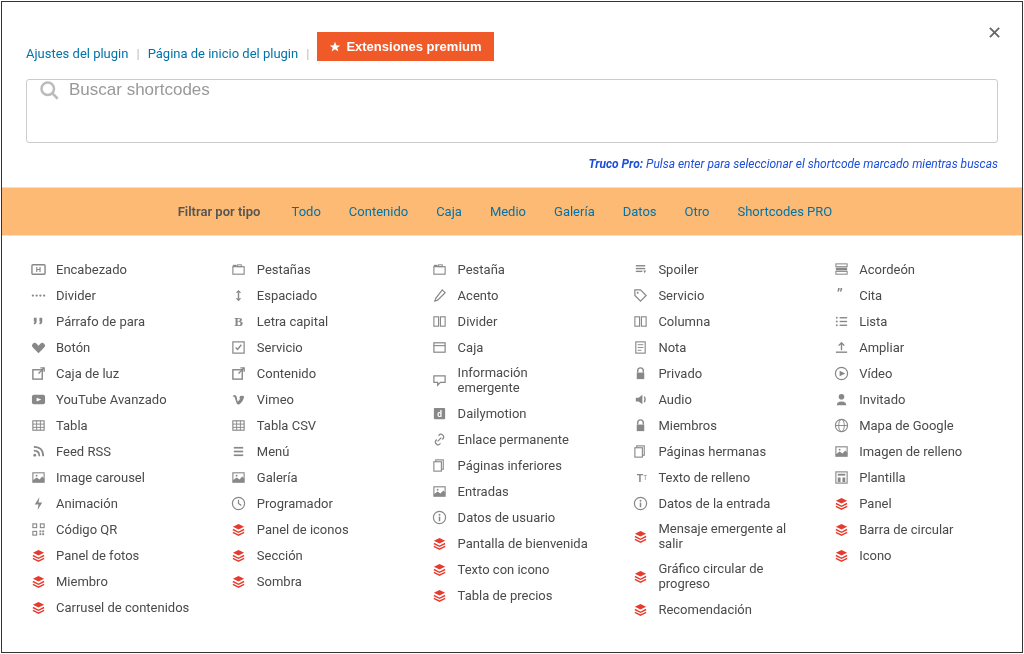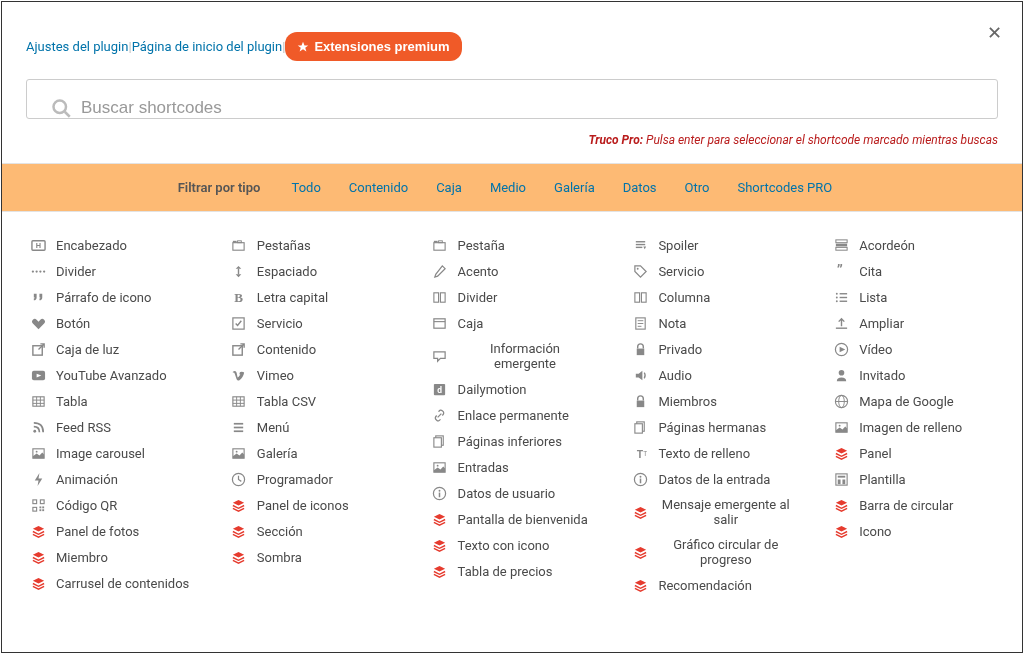--- a/index.html
+++ b/index.html
@@ -24,63 +24,63 @@
       right: 20px;
       font-size: 18px;
       color: #666;
       cursor: pointer;
       background: none;
       border: none;
     }
     .top-links {
       padding: 30px 24px 18px 24px;
       display: flex;
-      align-items: center;
-      gap: 0;
+      align-items: flex-end;
+      gap: 8px;
       font-size: 13px;
     }
     .top-links a { color: #0073aa; text-decoration: none; }
     .top-links .sep { color: #bbb; }
     .premium-btn {
       background: #f05a28;
       color: #fff;
       border: none;
       padding: 7px 12px;
-      border-radius: 12px;
+      border-radius: 0;
       font-size: 13px;
       font-weight: 600;
       cursor: pointer;
       display: inline-flex;
       align-items: center;
       gap: 5px;
     }
     .search-wrap { padding: 0 24px 8px 24px; }
     .search-box {
       display: flex;
-      align-items: flex-end;
+      align-items: flex-start;
       border: 1px solid #ccc;
       border-radius: 3px;
-      padding: 0 24px;
-      height: 40px;
+      padding: 0 12px;
+      height: 64px;
     }
     .search-box .search-icon-svg { margin-right: 10px; flex-shrink: 0; }
     .search-box input {
       border: none;
       outline: none;
       font-size: 17px;
       color: #999;
       width: 100%;
       background: transparent;
     }
     .search-box input::placeholder { color: #999; }
     .tip {
       text-align: right;
       padding: 6px 24px 16px 24px;
       font-size: 12px;
-      color: #b91c1c;
+      color: #1d4ed8;
       font-style: italic;
     }
     .tip b { font-style: italic; }
     .filter-bar {
       background: #fdba74;
       border-top: 1px solid #e3e3e3;
       border-bottom: 1px solid #e3e3e3;
       padding: 16px 0;
       text-align: center;
       font-size: 13px;
@@ -88,21 +88,20 @@
     .filter-bar span.label { color: #555; font-weight: 600; margin-right: 14px; }
     .filter-bar a {
       color: #0073aa;
       text-decoration: none;
       margin: 0 14px;
     }
     .grid {
       display: flex;
       padding: 20px 14px 8px 14px;
       gap: 12px;
-      text-align: center;
     }
     .col {
       flex: 1;
       display: flex;
       flex-direction: column;
     }
     .item {
       display: flex;
       align-items: center;
       gap: 10px;
@@ -371,21 +370,21 @@
             </svg>
           </span>
           <span>Divider</span>
         </div>
         <div class="item">
           <span class="ico gray">
             <svg width="15" height="15" viewBox="0 0 16 16" style="fill: rgb(136, 136, 136); color: rgb(136, 136, 136);">
               <use href="#i-quote"></use>
             </svg>
           </span>
-          <span>Párrafo de icono</span>
+          <span>Párrafo de para</span>
         </div>
         <div class="item">
           <span class="ico gray">
             <svg width="15" height="15" viewBox="0 0 16 16" style="fill: rgb(136, 136, 136); color: rgb(136, 136, 136);">
               <use href="#i-heart"></use>
             </svg>
           </span>
           <span>Botón</span>
         </div>
         <div class="item">
@@ -846,34 +845,34 @@
         </div>
         <div class="item">
           <span class="ico gray">
             <svg width="15" height="15" viewBox="0 0 16 16" style="fill: rgb(136, 136, 136); color: rgb(136, 136, 136);">
               <use href="#i-image"></use>
             </svg>
           </span>
           <span>Imagen de relleno</span>
         </div>
         <div class="item">
+          <span class="ico gray">
+            <svg width="15" height="15" viewBox="0 0 16 16" style="fill: rgb(136, 136, 136); color: rgb(136, 136, 136);">
+              <use href="#i-template"></use>
+            </svg>
+          </span>
+          <span>Plantilla</span>
+        </div>
+        <div class="item">
           <span class="ico red">
             <svg width="15" height="15" viewBox="0 0 16 16" style="fill: rgb(230, 60, 47); color: rgb(230, 60, 47);">
               <use href="#i-layers"></use>
             </svg>
           </span>
           <span>Panel</span>
-        </div>
-        <div class="item">
-          <span class="ico gray">
-            <svg width="15" height="15" viewBox="0 0 16 16" style="fill: rgb(136, 136, 136); color: rgb(136, 136, 136);">
-              <use href="#i-template"></use>
-            </svg>
-          </span>
-          <span>Plantilla</span>
         </div>
         <div class="item">
           <span class="ico red">
             <svg width="15" height="15" viewBox="0 0 16 16" style="fill: rgb(230, 60, 47); color: rgb(230, 60, 47);">
               <use href="#i-layers"></use>
             </svg>
           </span>
           <span>Barra de circular</span>
         </div>
         <div class="item">

